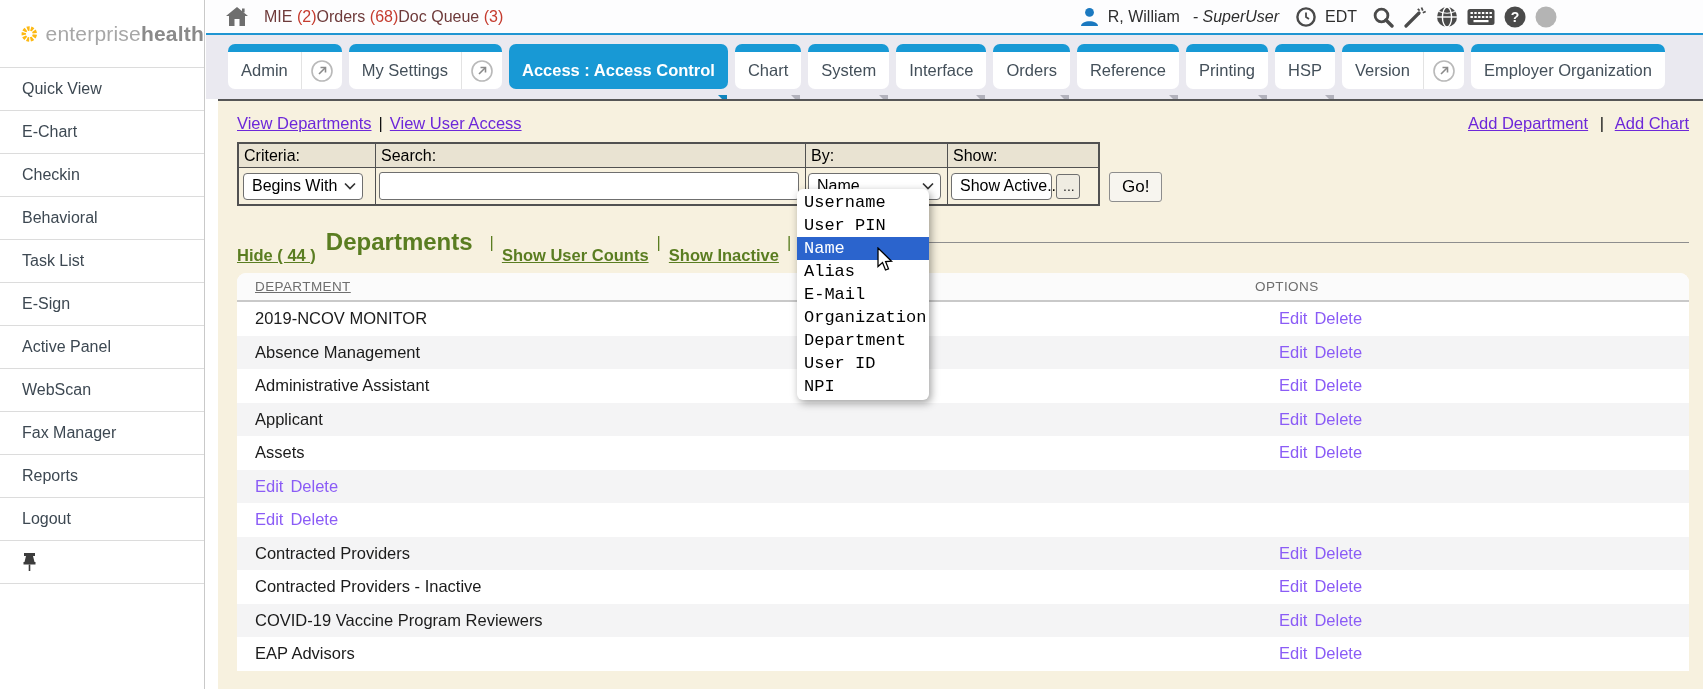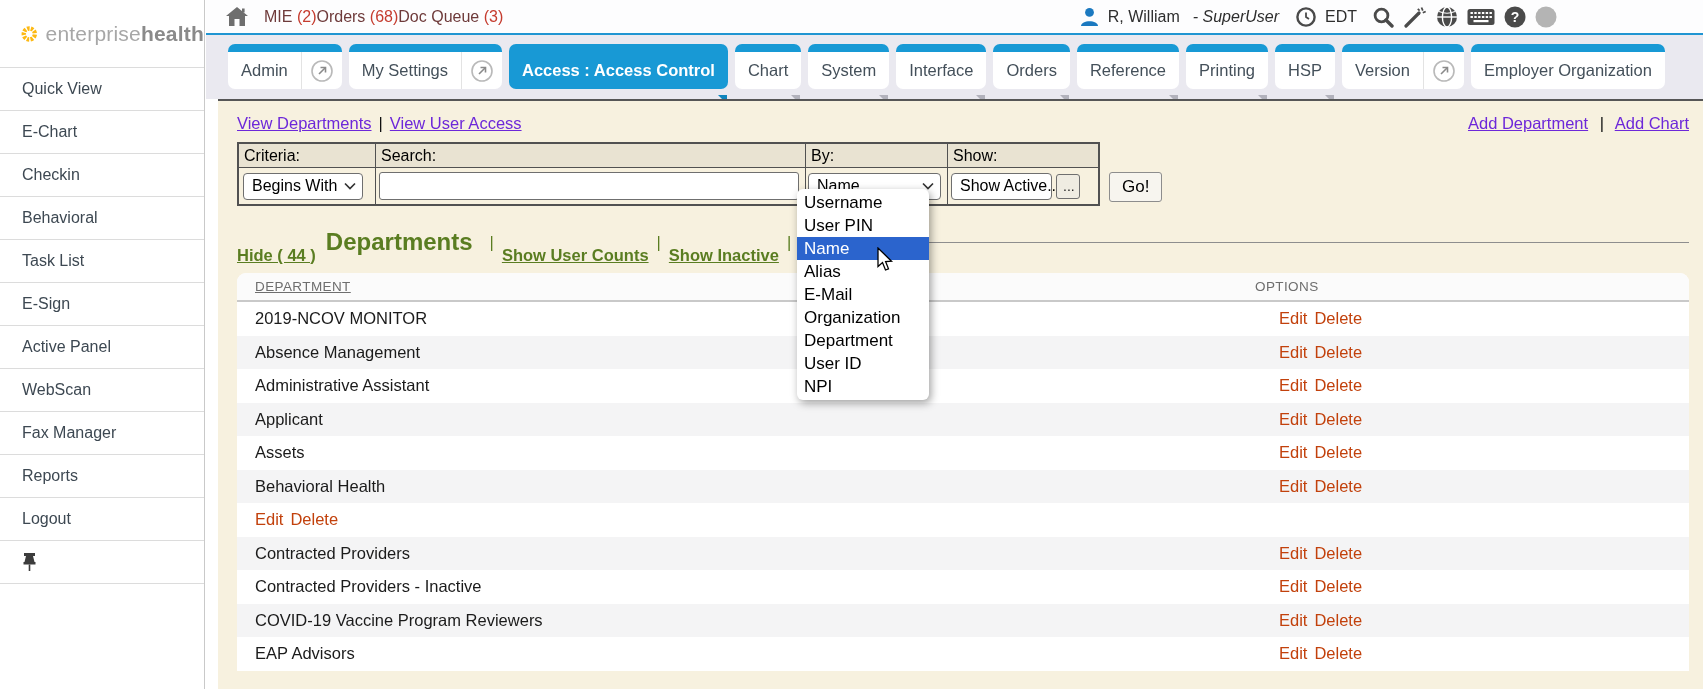--- a/index.html
+++ b/index.html
@@ -63,23 +63,23 @@
   .dept-title{font-size:24px;font-weight:bold;margin:0 9px 0 10px;}
   .dept-pipe{margin:0 8px;font-size:16.5px;}
   .bar-rule{flex:1;border-top:1px solid #8e8e8e;margin-left:10px;}
   
   .card{margin-top:8px;background:#fdfdfd;border-radius:9px 9px 0 0;min-height:396px;}
   .thead{display:flex;align-items:center;height:27px;padding-left:18px;font-size:13.5px;letter-spacing:.4px;color:#6e6e6e;border-bottom:2px solid #c9c9c9;background:#fbfbfb;border-radius:9px 9px 0 0;}
   .col-dept{flex:0 0 1000px;}
   .thead .col-dept span{text-decoration:underline;cursor:pointer;}
   .trow{display:flex;align-items:center;height:33.5px;padding-left:18px;font-size:16.5px;color:#1b1b1b;background:#fff;gap:24px;}
   .trows .trow:nth-child(even){background:#f4f4f5;}
-  .opts a{color:#c2410c;text-decoration:none;cursor:pointer;margin-right:7px;}
-  
-  .dropdown{position:absolute;left:797px;top:189px;width:132px;background:#fff;border-radius:6px;box-shadow:2px 3px 9px rgba(0,0,0,.38);padding:2px 0;z-index:50;}
+  .opts a{color:#8b5cf6;text-decoration:none;cursor:pointer;margin-right:7px;}
+  
+  .dropdown{position:absolute;left:797px;top:189px;width:132px;background:#fff;border-radius:6px;box-shadow:2px 3px 9px rgba(0,0,0,.38);padding:2px 0;z-index:50;font-family:Liberation Mono, monospace;}
   .opt{height:23px;line-height:23px;padding-left:7px;font-size:17px;color:#000;cursor:pointer;white-space:nowrap;}
   .opt.sel{background:#2b64cd;color:#fff;}
   .cursor{position:absolute;left:877px;top:247px;z-index:60;pointer-events:none;}
   .icon{display:inline-flex;align-items:center;}
 </style>
 </head>
 <body>
 
 <div class="sidebar">
   <div class="logo-row">
@@ -391,21 +391,20 @@
           <span class="col-dept">Applicant</span>
           <span class="opts"><a>Edit</a><a>Delete</a></span>
         </div>
 
         <div class="trow">
           <span class="col-dept">Assets</span>
           <span class="opts"><a>Edit</a><a>Delete</a></span>
         </div>
 
         <div class="trow">
-          <span class="col-dept">Behavioral Health</span>
           <span class="opts"><a>Edit</a><a>Delete</a></span>
         </div>
 
         <div class="trow">
           <span class="opts"><a>Edit</a><a>Delete</a></span>
         </div>
 
         <div class="trow">
           <span class="col-dept">Contracted Providers</span>
           <span class="opts"><a>Edit</a><a>Delete</a></span>

